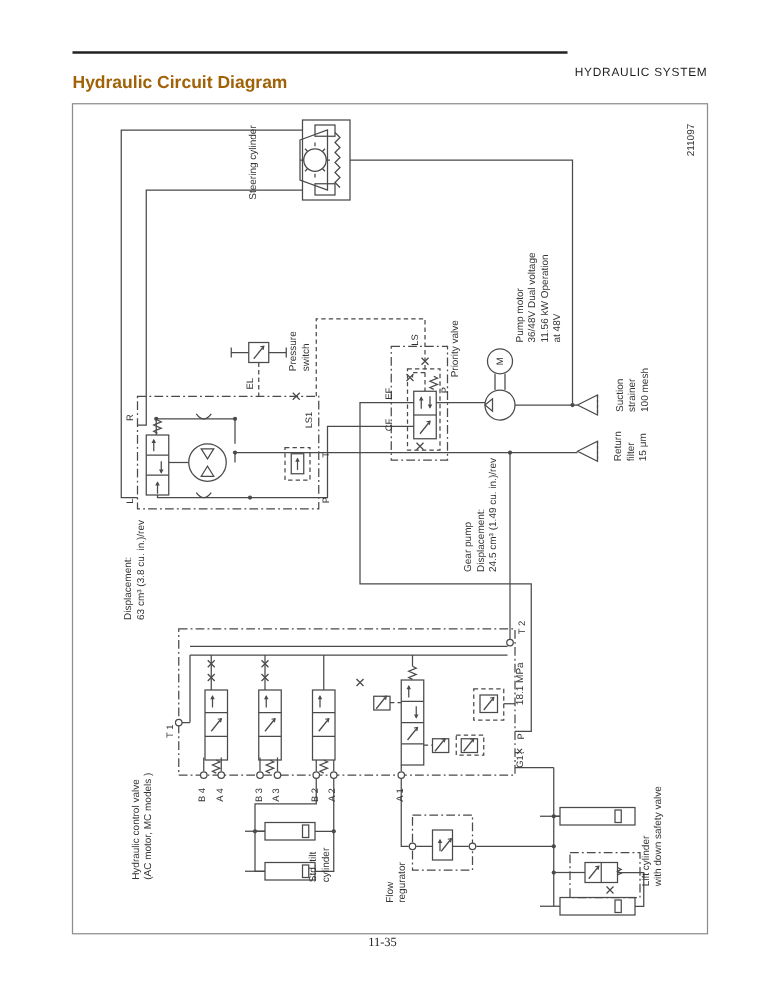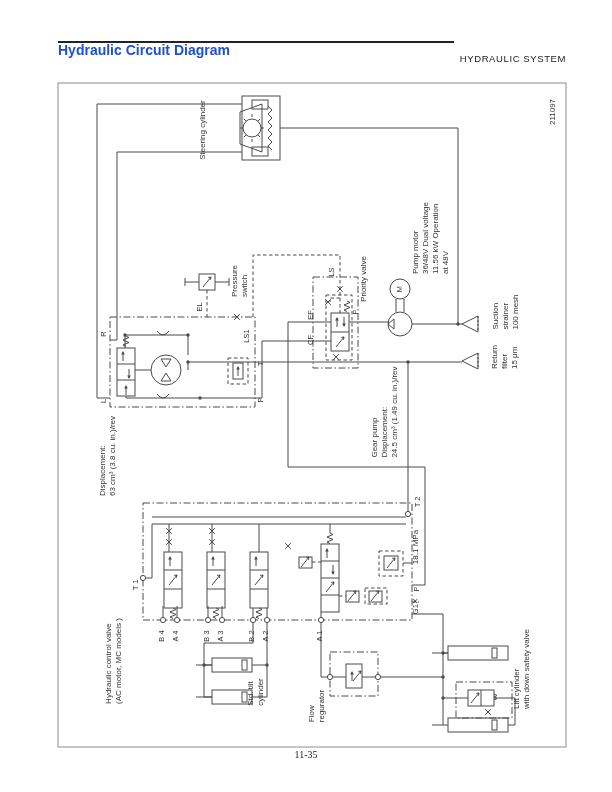--- a/index.html
+++ b/index.html
@@ -1,20 +1,20 @@
 <!DOCTYPE html>
 <html><head>
 <meta charset="utf-8">
 <style>
   html,body{margin:0;padding:0;background:#ffffff;}
   #page{position:relative;width:612px;height:792px;background:#ffffff;overflow:hidden;
         font-family:"Liberation Sans","DejaVu Sans",sans-serif;color:#2e2e2e;}
   .hdr-rule{position:absolute;left:58px;top:41px;width:396px;height:2px;background:#222;}
   .hdr-text{position:absolute;right:46px;top:53px;font-size:9.5px;letter-spacing:0.6px;color:#1c1c1c;}
-  .title{position:absolute;left:58px;top:42px;font-size:14px;font-weight:bold;color:#1d4ed8;}
+  .title{position:absolute;left:58px;top:57px;font-size:14px;font-weight:bold;color:#a16207;}
   .pagenum{position:absolute;left:0;top:749px;width:612px;text-align:center;
            font-family:"Liberation Serif","DejaVu Serif",serif;font-size:10px;color:#222;}
   svg{position:absolute;left:0;top:0;}
   .rlabel{position:absolute;transform:translate(-50%,-50%) rotate(-90deg);transform-origin:center;
           white-space:pre-line;font-size:8px;line-height:1.25;color:#333;text-align:left;}
   .plabel{position:absolute;transform:translate(-50%,-50%) rotate(-90deg);transform-origin:center;
           white-space:pre;font-size:7.5px;line-height:1;color:#333;}
 </style>
 </head>
 <body>

